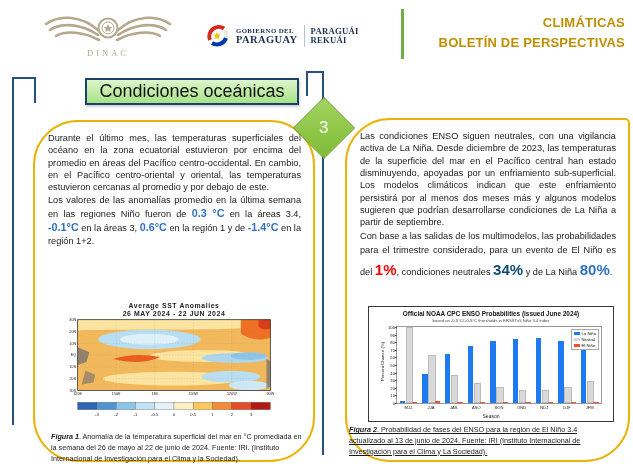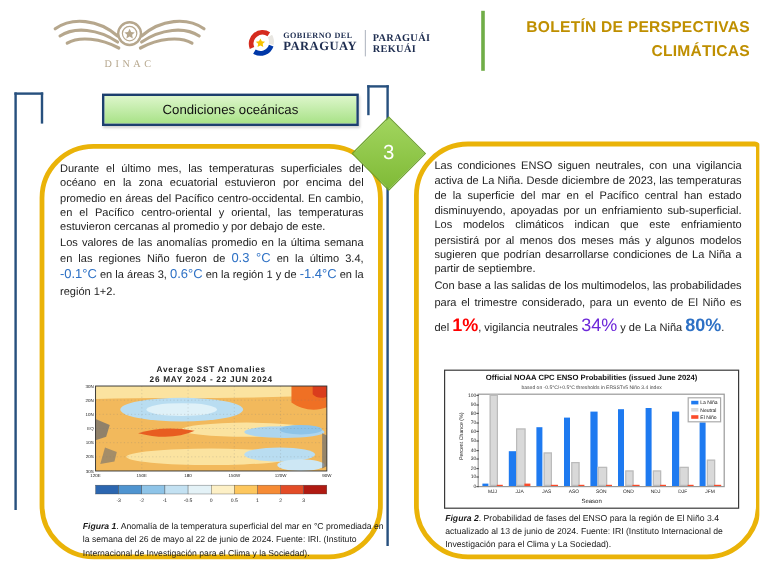--- a/index.html
+++ b/index.html
@@ -22,41 +22,41 @@
 
   
   .ln{position:absolute;background:#27507e;}
   .diamond{position:absolute;left:302px;top:106px;width:42px;height:42px;transform:rotate(45deg);
            background:linear-gradient(135deg,#a2d55f,#7fba36);border:1px solid #6ea32d;z-index:5;
            display:flex;align-items:center;justify-content:center;}
   .diamond span{transform:rotate(-45deg);color:#fff;font-size:17px;font-family:"Liberation Sans",sans-serif;}
 
   
   .phead{position:absolute;border:2px solid #1c3f6e;display:flex;align-items:center;justify-content:center;
-         font-size:11px;color:#111;background:linear-gradient(to bottom,#ddf6cb,#a8e287);
+         font-size:18px;color:#111;background:linear-gradient(to bottom,#ddf6cb,#a8e287);
          box-shadow:1px 2px 2px rgba(0,0,0,.18);}
   .phead-left{left:85px;top:78px;width:210px;height:23px;}
   .phead-right{left:345px;top:75px;width:281px;height:23px;background:linear-gradient(to bottom,#e2f6d4,#c2ecaa);}
 
   
-  .pbox{position:absolute;border:4px solid #eab308;background:#fff;}
+  .pbox{position:absolute;border:2px solid #eab308;background:#fff;}
   .pbox-left{left:33px;top:120px;width:278px;height:338px;border-radius:45px 45px 45px 45px;}
   .pbox-right{left:345px;top:118px;width:281px;height:340px;border-radius:45px 5px 45px 45px;}
   .ptext{position:absolute;left:13px;right:12px;top:10px;font-size:9.2px;line-height:1.34;
          text-align:justify;color:#222;}
   .ptext p{margin:0;}
-  .val-blue{color:#2E71C5;font-weight:normal;font-size:10.8px;}
+  .val-blue{color:#2E71C5;font-weight:bold;font-size:10.8px;}
   .val-red-big{color:#FF0000;font-weight:bold;font-size:15px;}
-  .val-dark-big{color:#6d28d9;font-weight:normal;font-size:15px;}
+  .val-dark-big{color:#0c4a6e;font-weight:bold;font-size:15px;}
   .val-blue-big{color:#2E71C5;font-weight:bold;font-size:15px;}
 
   .caption{position:absolute;font-size:7.2px;line-height:1.5;color:#1a1a1a;text-align:left;}
   .cap-label{font-weight:bold;font-style:italic;}
-  .cap1{left:32px;top:310px;width:256px;}
-  .cap2{left:22px;top:305px;width:250px;}
+  .cap1{left:16px;top:310px;width:256px;}
+  .cap2{left:2px;top:305px;width:250px;text-decoration:underline;}
 
   
   .fig1{position:absolute;left:21px;top:178px;width:236px;}
 
   
   .chartbox{position:absolute;left:21px;top:186px;width:244px;height:114px;border:1px solid #3a3a3a;background:#fff;}
   .ch-title{position:absolute;left:0;top:3px;width:100%;text-align:center;font-size:6.4px;font-weight:bold;color:#111;}
   .ch-sub{position:absolute;left:0;top:11px;width:100%;text-align:center;font-size:4.2px;color:#444;}
   .ch-ylabel{position:absolute;left:-17px;top:52px;width:60px;text-align:center;font-size:4.4px;color:#222;
              transform:rotate(-90deg);}
@@ -109,43 +109,43 @@
         <div class="govdiv"></div>
         <div class="govcol">
           <span class="gv3">PARAGUÁI</span>
           <span class="gv3">REKUÁI</span>
         </div>
       </div>
     </div>
 
     <div class="title-accent"></div>
     <div class="btitle">
+      <div>CLIMÁTICAS</div>
       <div>BOLETÍN DE PERSPECTIVAS</div>
-      <div>CLIMÁTICAS</div>
     </div>
   </div>
 
   <div class="ln" style="left:12px;top:77px;width:2px;height:348px;"></div>
   <div class="ln" style="left:12px;top:77px;width:24px;height:2px;"></div>
   <div class="ln" style="left:34px;top:77px;width:2px;height:26px;"></div>
   <div class="ln" style="left:306px;top:71px;width:18px;height:2px;"></div>
   <div class="ln" style="left:306px;top:71px;width:2px;height:25px;"></div>
   <div class="ln" style="left:322px;top:71px;width:2px;height:384px;"></div>
   <div class="diamond">
     <span>3</span>
   </div>
 
   <div class="phead phead-left">
     <span>Condiciones oceánicas</span>
   </div>
 
   <div class="pbox pbox-left">
     <div class="ptext">
       <p>Durante el último mes, las temperaturas superficiales del océano en la zona ecuatorial estuvieron por encima del promedio en áreas del Pacífico centro-occidental. En cambio, en el Pacífico centro-oriental y oriental, las temperaturas estuvieron cercanas al promedio y por debajo de este.</p>
-      <p><span>Los valores de las anomalías promedio en la última semana en las regiones Niño fueron de </span><span class="val-blue">0.3 °C</span><span> en la último 3.4, </span><span class="val-blue">-0.1°C</span><span> en la áreas 3, </span><span class="val-blue">0.6°C</span><span> en la región 1 y de </span><span class="val-blue">-1.4°C</span><span> en la región 1+2.</span></p>
+      <p><span>Los valores de las anomalías promedio en la última semana en las regiones Niño fueron de </span><span class="val-blue">0.3 °C</span><span> en la áreas 3.4, </span><span class="val-blue">-0.1°C</span><span> en la áreas 3, </span><span class="val-blue">0.6°C</span><span> en la región 1 y de </span><span class="val-blue">-1.4°C</span><span> en la región 1+2.</span></p>
     </div>
 
     <div class="fig1">
       <svg id="sst-map" width="236" height="120" viewBox="0 0 240 122">
         <text x="120" y="8" text-anchor="middle" font-size="7" font-weight="bold" fill="#222" letter-spacing=".6">Average SST Anomalies</text>
         <text x="120" y="16.5" text-anchor="middle" font-size="7" font-weight="bold" fill="#222" letter-spacing=".6">26 MAY 2024 - 22 JUN 2024</text>
 
         <g>
           <rect x="22" y="20" width="196" height="72" fill="#f2b95c"></rect>
           <path d="M22 20 h196 v7 c-60 5 -136 2 -196 4 z" fill="#fbe3a0"></path>
@@ -216,21 +216,21 @@
     </div>
 
     <div class="caption cap1">
       <span class="cap-label">Figura 1</span><span>. Anomalía de la temperatura superficial del mar en °C promediada en la semana del 26 de mayo al 22 de junio de 2024. Fuente: IRI. (Instituto Internacional de Investigación para el Clima y la Sociedad).</span>
     </div>
   </div>
 
   <div class="pbox pbox-right">
     <div class="ptext">
       <p>Las condiciones ENSO siguen neutrales, con una vigilancia activa de La Niña. Desde diciembre de 2023, las temperaturas de la superficie del mar en el Pacífico central han estado disminuyendo, apoyadas por un enfriamiento sub-superficial. Los modelos climáticos indican que este enfriamiento persistirá por al menos dos meses más y algunos modelos sugieren que podrían desarrollarse condiciones de La Niña a partir de septiembre.</p>
-      <p style="line-height:1.6;"><span>Con base a las salidas de los multimodelos, las probabilidades para el trimestre considerado, para un evento de El Niño es del </span><span class="val-red-big">1%</span><span>, vigilancia neutrales </span><span class="val-dark-big">34%</span><span> y de La Niña </span><span class="val-blue-big">80%</span><span>.</span></p>
+      <p style="line-height:1.6;"><span>Con base a las salidas de los multimodelos, las probabilidades para el trimestre considerado, para un evento de El Niño es del </span><span class="val-red-big">1%</span><span>, condiciones neutrales </span><span class="val-dark-big">34%</span><span> y de La Niña </span><span class="val-blue-big">80%</span><span>.</span></p>
     </div>
 
     <div class="chartbox">
       <div class="ch-title">Official NOAA CPC ENSO Probabilities (issued June 2024)</div>
       <div class="ch-sub">based on -0.5°C/+0.5°C thresholds in ERSSTv5 Niño 3.4 index</div>
       <div class="ch-ylabel">Percent Chance (%)</div>
       <div class="plot" id="enso-plot">
         <div class="legend" id="enso-legend">
             <div class="lrow">
               <span class="lsw" style="background: rgb(30, 122, 240);"></span>

